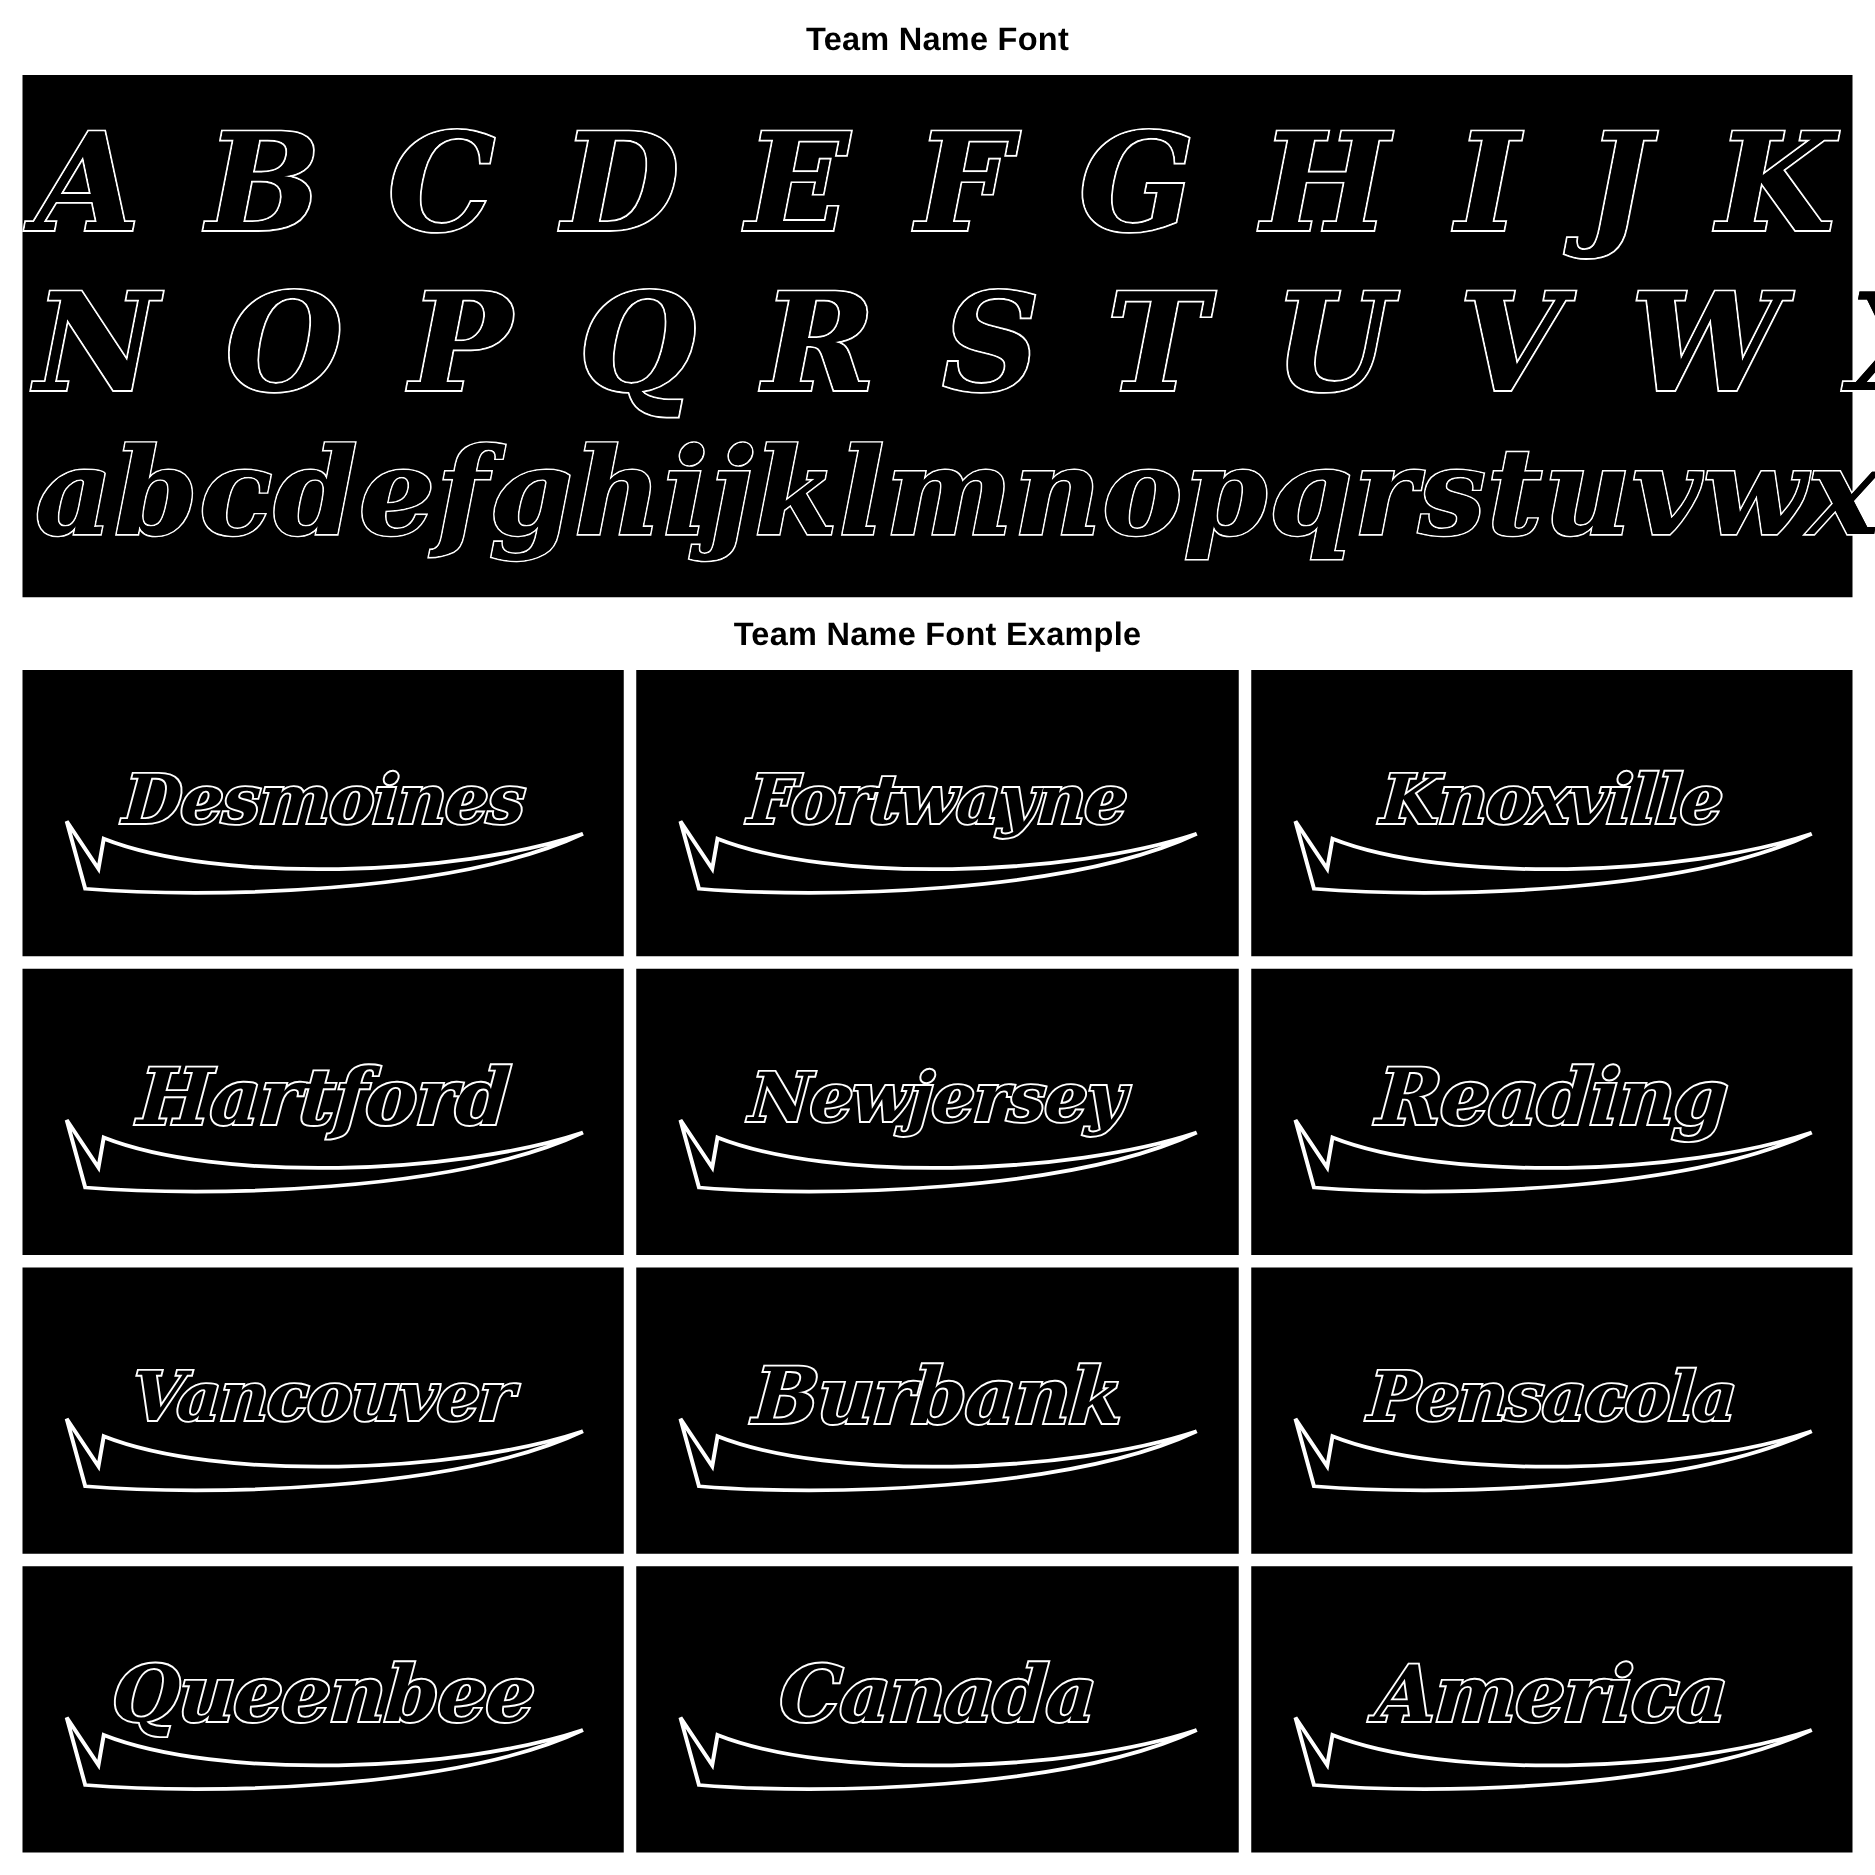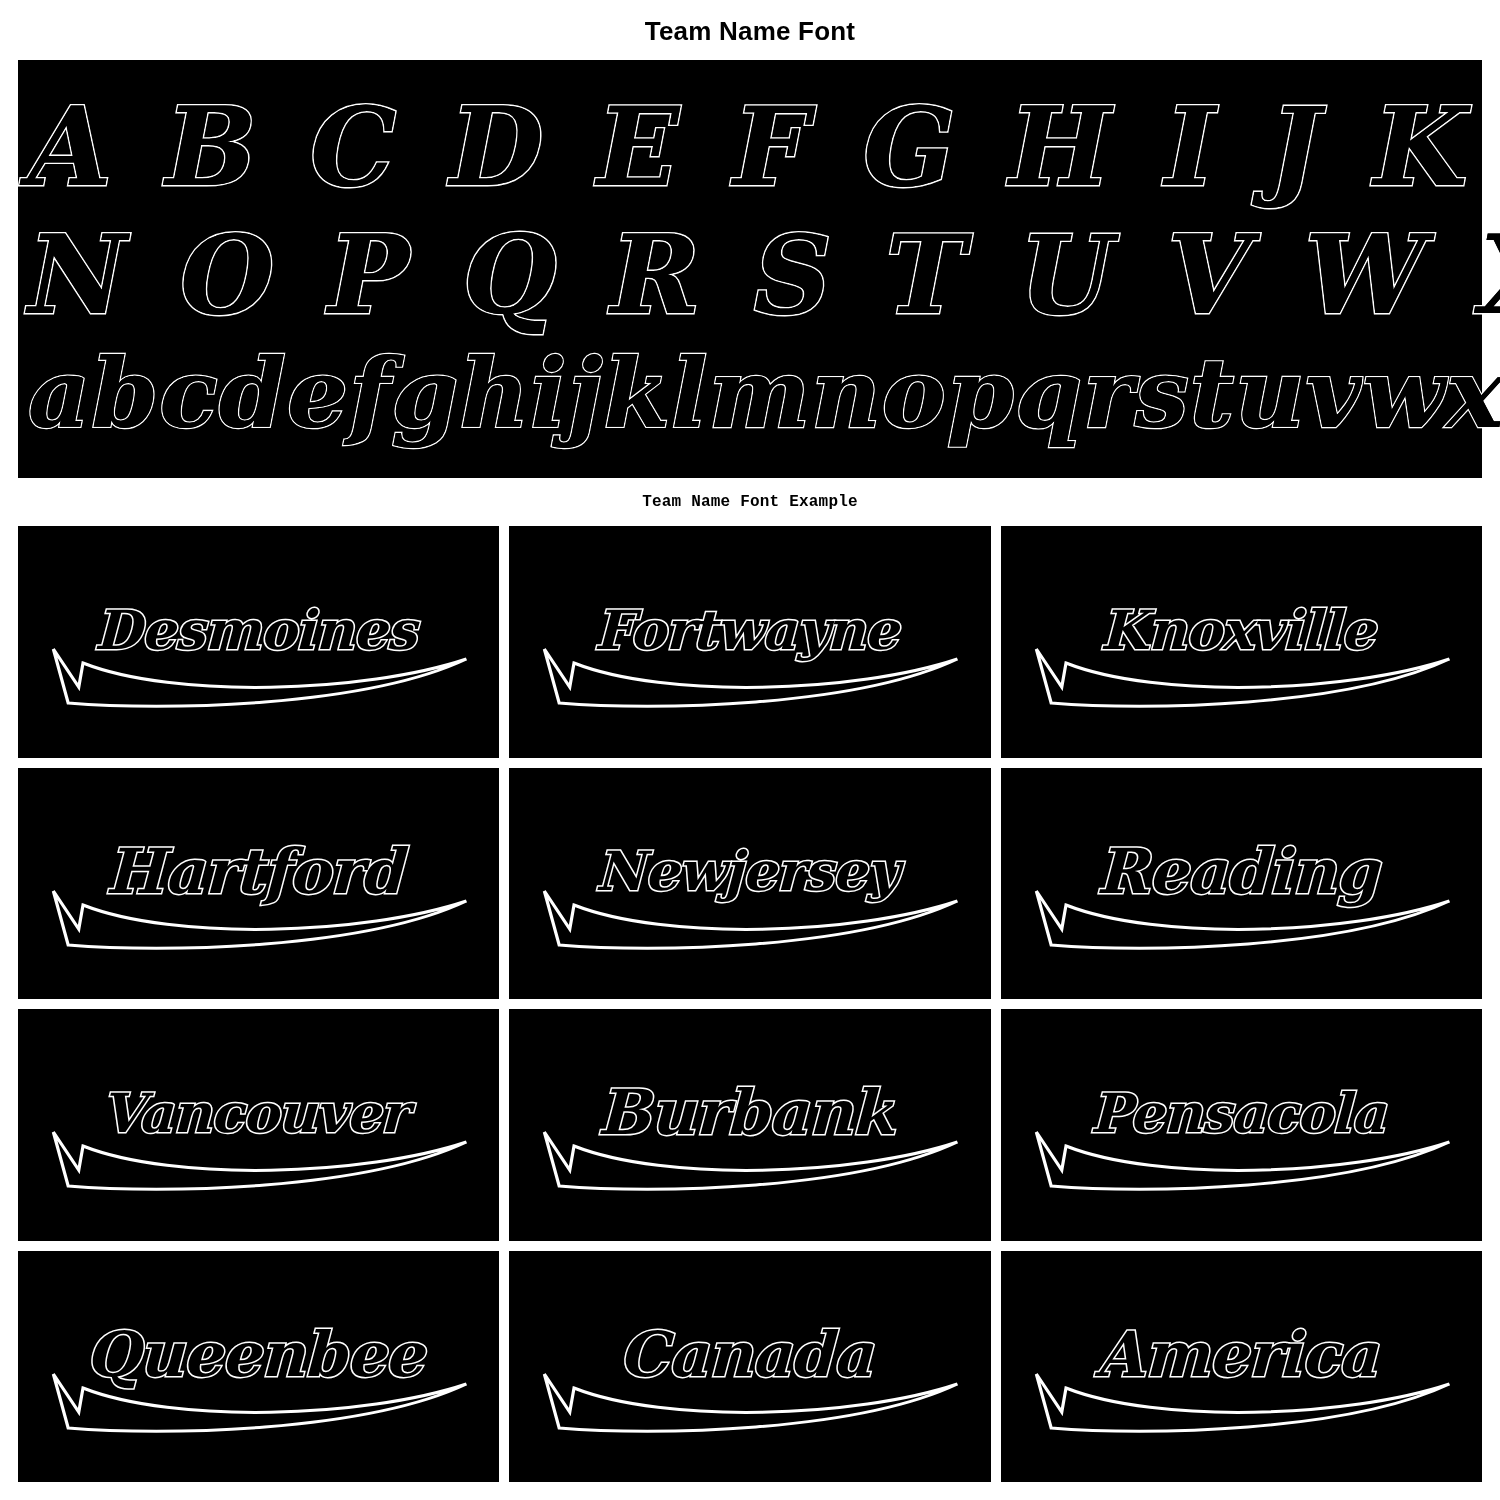--- a/index.html
+++ b/index.html
@@ -30,23 +30,22 @@
     text-align: center;
     font-weight: bold;
     letter-spacing: 0.2px;
     line-height: 1;
   }
   .title-1 {
     font-size: 26px;
     padding: 18px 0 16px 0;
   }
   .title-2 {
-    font-size: 16px;
+    font-size: 26px;
     padding: 16px 0 16px 0;
-    font-family: Liberation Mono, monospace;
   }
 
   
   .alphabet-panel {
     background: #000000;
     margin: 0 18px;
     padding: 14px 10px 18px 10px;
     box-sizing: border-box;
     height: 418px;
     display: flex;

